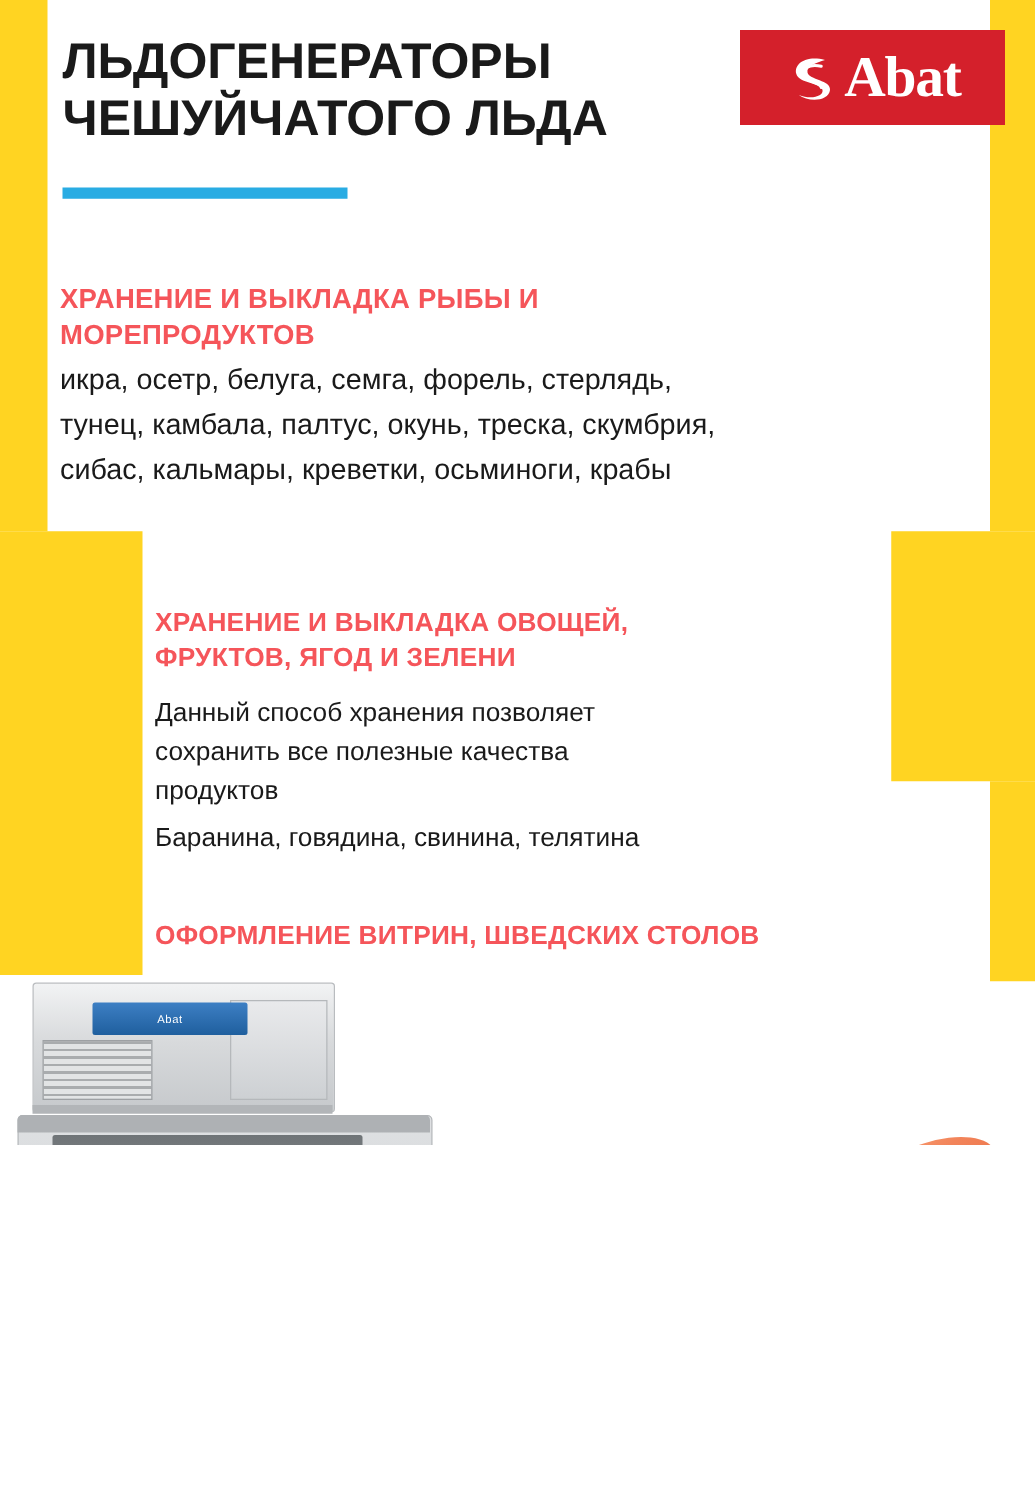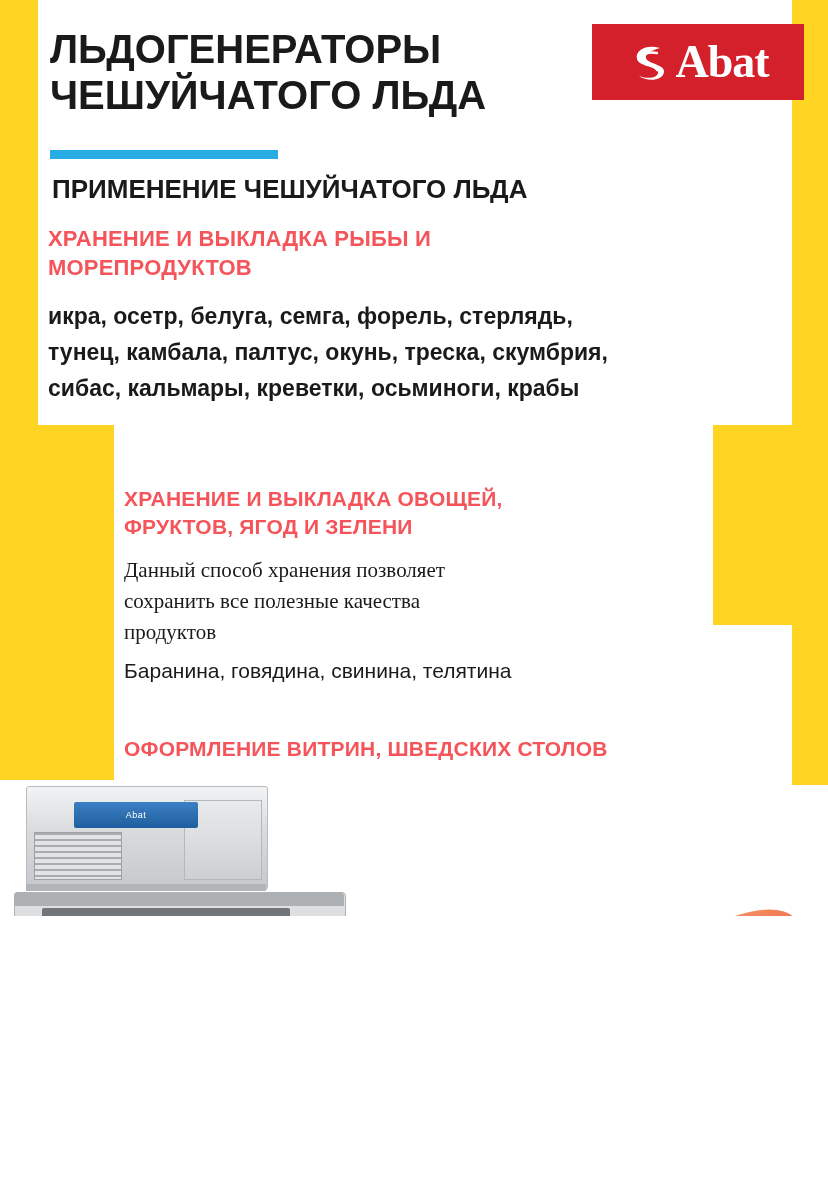--- a/index.html
+++ b/index.html
@@ -153,39 +153,37 @@
     top: 224px;
     width: 690px;
   }
   #block-fish .block-title {
     font-size: 22px;
     line-height: 29px;
   }
   #block-fish .block-body {
     font-size: 23px;
     line-height: 36px;
-    margin-top: 16px;
-    font-weight: bold;
+    margin-top: 3px;
   }
 
   #block-veg {
     left: 124px;
     top: 437px;
     width: 600px;
     margin-top: 48px;
   }
   #block-veg .block-title {
     font-size: 21px;
     line-height: 28px;
   }
   #block-veg .block-body {
     font-size: 21px;
     line-height: 31px;
     margin-top: 14px;
-    font-family: Liberation Serif, serif;
   }
 
   #block-meat {
     left: 124px;
     top: 643px;
     width: 680px;
   }
   #block-meat .block-title {
     font-size: 21px;
     line-height: 28px;
@@ -499,21 +497,20 @@
         <svg viewBox="0 0 46 46" width="46" height="46" aria-hidden="true">
           <path d="M33 9 C18 5, 8 12, 10 20 C12 28, 30 27, 31 33 C32 38, 22 41, 12 37
                    C20 43, 36 42, 37 33 C38 25, 20 25, 19 19 C18 14, 26 11, 33 9 Z" fill="#ffffff"></path>
           <path d="M30 14 C20 12, 14 16, 15 21 C16 26, 29 26, 30 31" fill="none" stroke="#ffffff" stroke-width="2.4" stroke-linecap="round"></path>
         </svg>
       </span>
       <span class="logo-text">Abat</span>
     </div>
   </div>
 
-  <div class="section-heading">ПРИМЕНЕНИЕ ЧЕШУЙЧАТОГО ЛЬДА</div>
 
   <div class="block" id="block-fish">
     <div class="block-title">ХРАНЕНИЕ И ВЫКЛАДКА РЫБЫ И
 МОРЕПРОДУКТОВ</div>
     <div class="block-body">икра, осетр, белуга, семга, форель, стерлядь,
 тунец, камбала, палтус, окунь, треска, скумбрия,
 сибас, кальмары, креветки, осьминоги, крабы</div>
   </div>
 
   <div class="block" id="block-veg">

